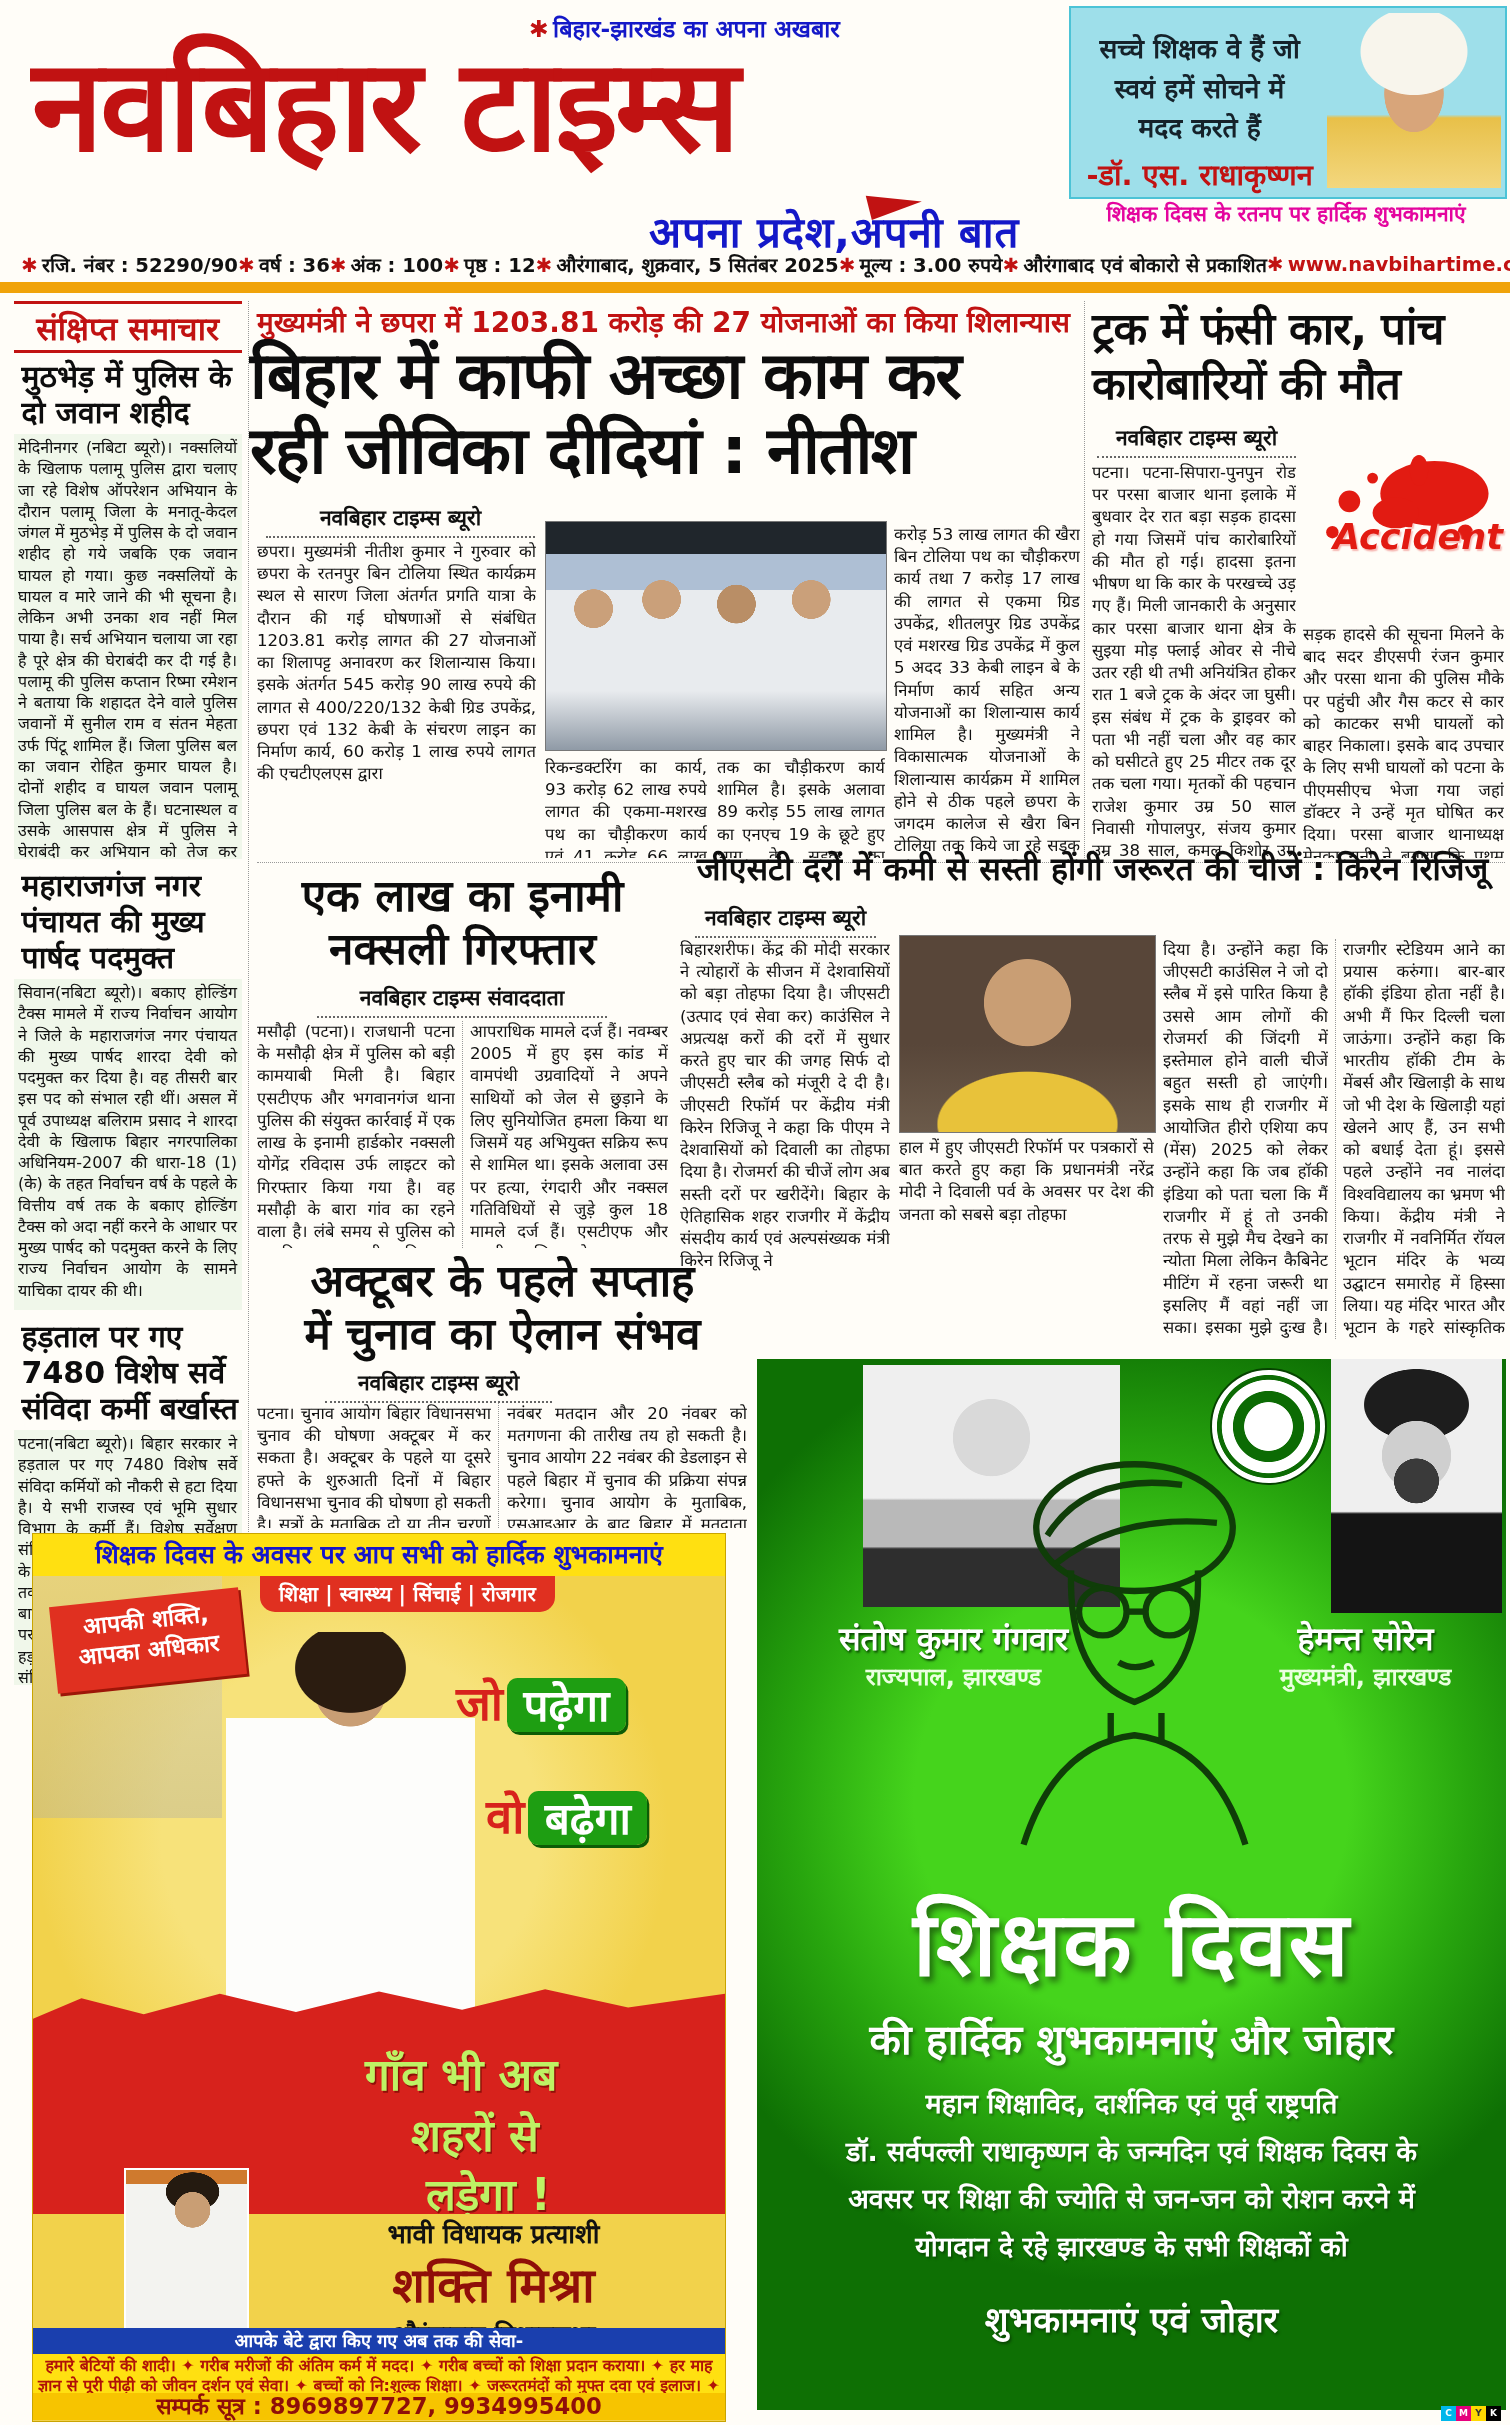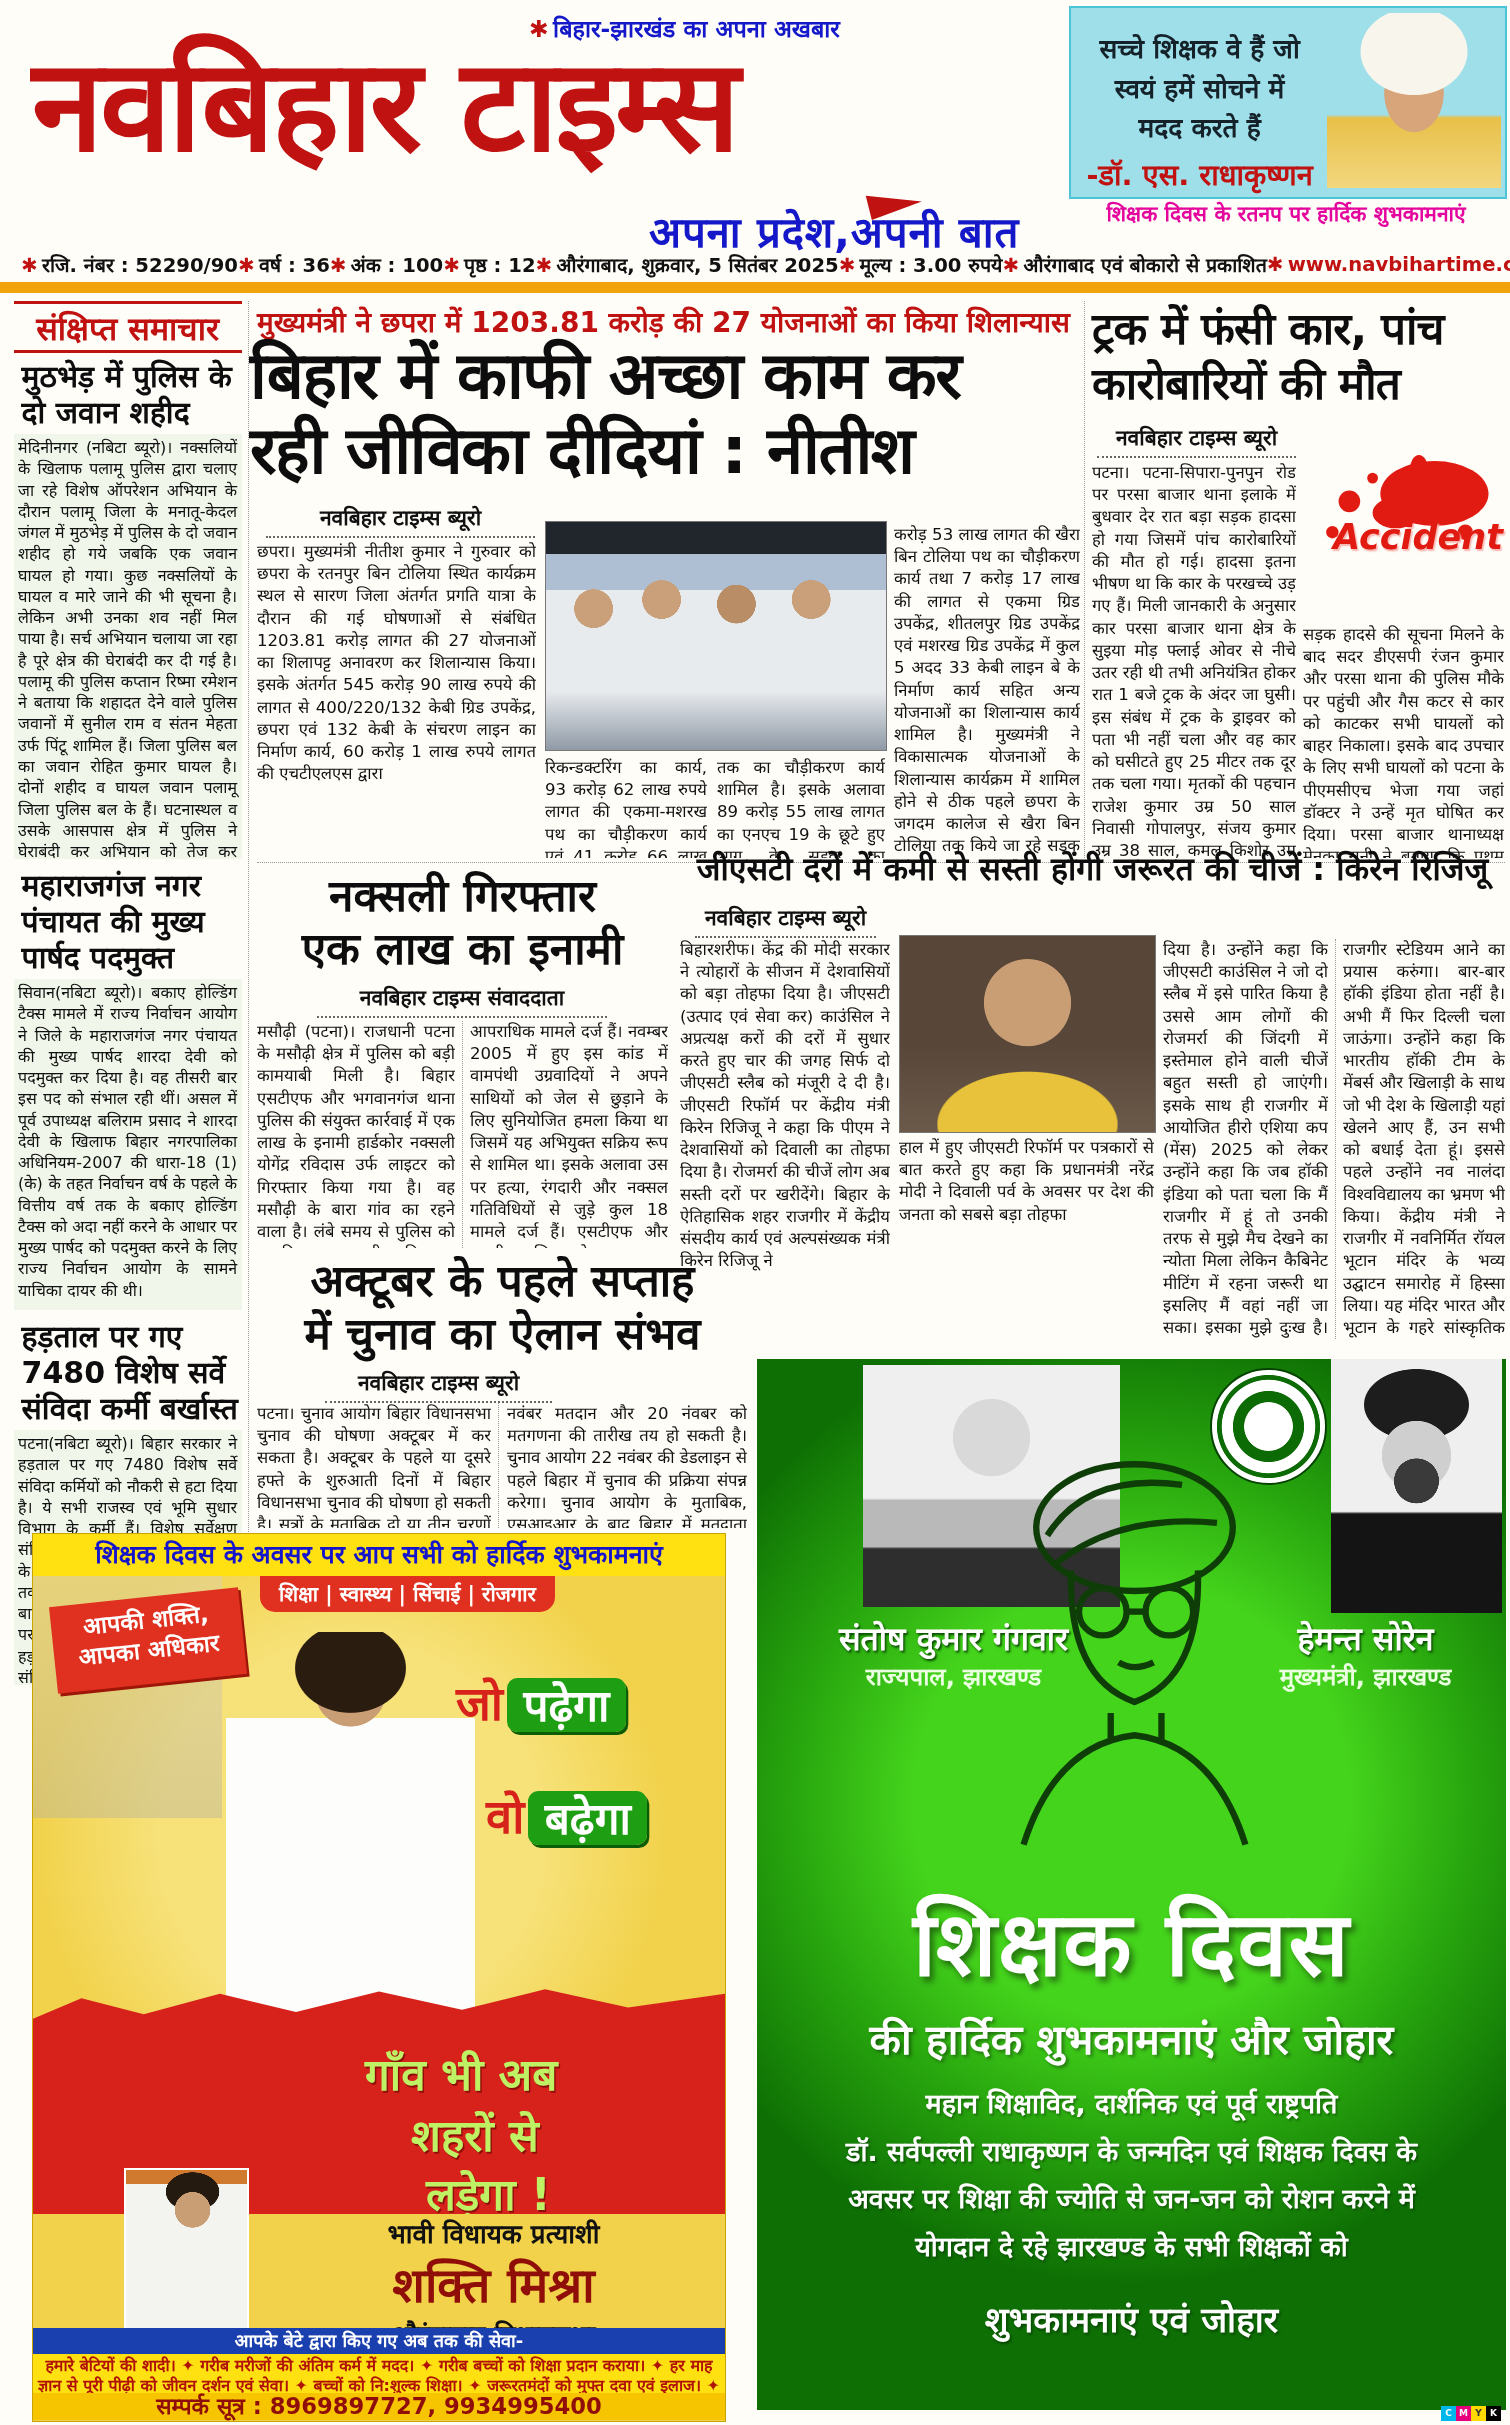--- a/index.html
+++ b/index.html
@@ -191,22 +191,22 @@
       <circle cx="210" cy="110" r="10" fill="#e21b12"></circle>
       <ellipse cx="150" cy="30" rx="12" ry="20" fill="#e21b12"></ellipse>
     </svg>
     <div class="abs accident-word" style="left:30px;top:83px;">Accident</div>
   </div>
   <div class="abs body-txt just clip" style="left:1303px;top:624px;width:201px;height:234px;">सड़क हादसे की सूचना मिलने के बाद सदर डीएसपी रंजन कुमार और परसा थाना की पुलिस मौके पर पहुंची और गैस कटर से कार को काटकर सभी घायलों को बाहर निकाला। इसके बाद उपचार के लिए सभी घायलों को पटना के पीएमसीएच भेजा गया जहां डॉक्टर ने उन्हें मृत घोषित कर दिया। परसा बाजार थानाध्यक्ष मेनका रानी ने बताया कि प्रथम दृष्ट्या लग रहा है कि घटना पलक झपकने के कारण हुई है क्योंकि दोनों गाड़ी सड़क पर चल रही थीं तभी कार ट्रक के अंदर जा घुसी। फिलहाल आसपास लगे सीसीटीवी फुटेज के आधार पर जांच के बाद ही स्पष्ट हो पाएगा कि घटना कैसे हुई है।</div>
 
   <div class="abs hsep" style="left:257px;top:862px;width:1248px;"></div>
 
   <div class="abs ctr" style="left:257px;top:870px;width:411px;">
+    <div class="headline-md">एक लाख का इनामी</div>
     <div class="headline-md">नक्सली गिरफ्तार</div>
-    <div class="headline-md">एक लाख का इनामी</div>
   </div>
   <div class="abs byline" style="left:317px;top:983px;width:290px;">नवबिहार टाइम्स संवाददाता</div>
   <div class="abs body-txt just clip" style="left:257px;top:1021px;width:198px;height:227px;">मसौढ़ी (पटना)। राजधानी पटना के मसौढ़ी क्षेत्र में पुलिस को बड़ी कामयाबी मिली है। बिहार एसटीएफ और भगवानगंज थाना पुलिस की संयुक्त कार्रवाई में एक लाख के इनामी हार्डकोर नक्सली योगेंद्र रविदास उर्फ लाइटर को गिरफ्तार किया गया है। वह मसौढ़ी के बारा गांव का रहने वाला है। लंबे समय से पुलिस को उसकी तलाश थी। गिरफ्तार नक्सली योगेंद्र रविदास पर जहानाबाद जेल ब्रेक कांड समेत कई गंभीर</div>
   <div class="abs vsep" style="left:462px;top:1021px;height:227px;"></div>
   <div class="abs body-txt just clip" style="left:470px;top:1021px;width:198px;height:227px;">आपराधिक मामले दर्ज हैं। नवम्बर 2005 में हुए इस कांड में वामपंथी उग्रवादियों ने अपने साथियों को जेल से छुड़ाने के लिए सुनियोजित हमला किया था जिसमें यह अभियुक्त सक्रिय रूप से शामिल था। इसके अलावा उस पर हत्या, रंगदारी और नक्सल गतिविधियों से जुड़े कुल 18 मामले दर्ज हैं। एसटीएफ और स्थानीय पुलिस को गुप्त सूचना मिली थी कि योगेंद्र अपने गांव बारा में मौजूद है। सूचना के आधार पर कार्रवाई करते हुए पुलिस टीम ने से गिरफ्तार कर लिया।</div>
 
   <div class="abs headline-gst ctr" style="left:680px;top:846px;width:825px;">जीएसटी दरों में कमी से सस्ती होंगी जरूरत की चीजें : किरेन रिजिजू</div>
   <div class="abs byline" style="left:695px;top:903px;width:181px;">नवबिहार टाइम्स ब्यूरो</div>
   <div class="abs body-txt just clip" style="left:680px;top:939px;width:210px;height:400px;">बिहारशरीफ। केंद्र की मोदी सरकार ने त्योहारों के सीजन में देशवासियों को बड़ा तोहफा दिया है। जीएसटी (उत्पाद एवं सेवा कर) काउंसिल ने अप्रत्यक्ष करों की दरों में सुधार करते हुए चार की जगह सिर्फ दो जीएसटी स्लैब को मंजूरी दे दी है। जीएसटी रिफॉर्म पर केंद्रीय मंत्री किरेन रिजिजू ने कहा कि पीएम ने देशवासियों को दिवाली का तोहफा दिया है। रोजमर्रा की चीजें लोग अब सस्ती दरों पर खरीदेंगे। बिहार के ऐतिहासिक शहर राजगीर में केंद्रीय संसदीय कार्य एवं अल्पसंख्यक मंत्री किरेन रिजिजू ने</div>
   <div class="abs photo photo-rijiju" style="left:899px;top:935px;width:255px;height:196px;border:0.8px solid #777;"></div>

